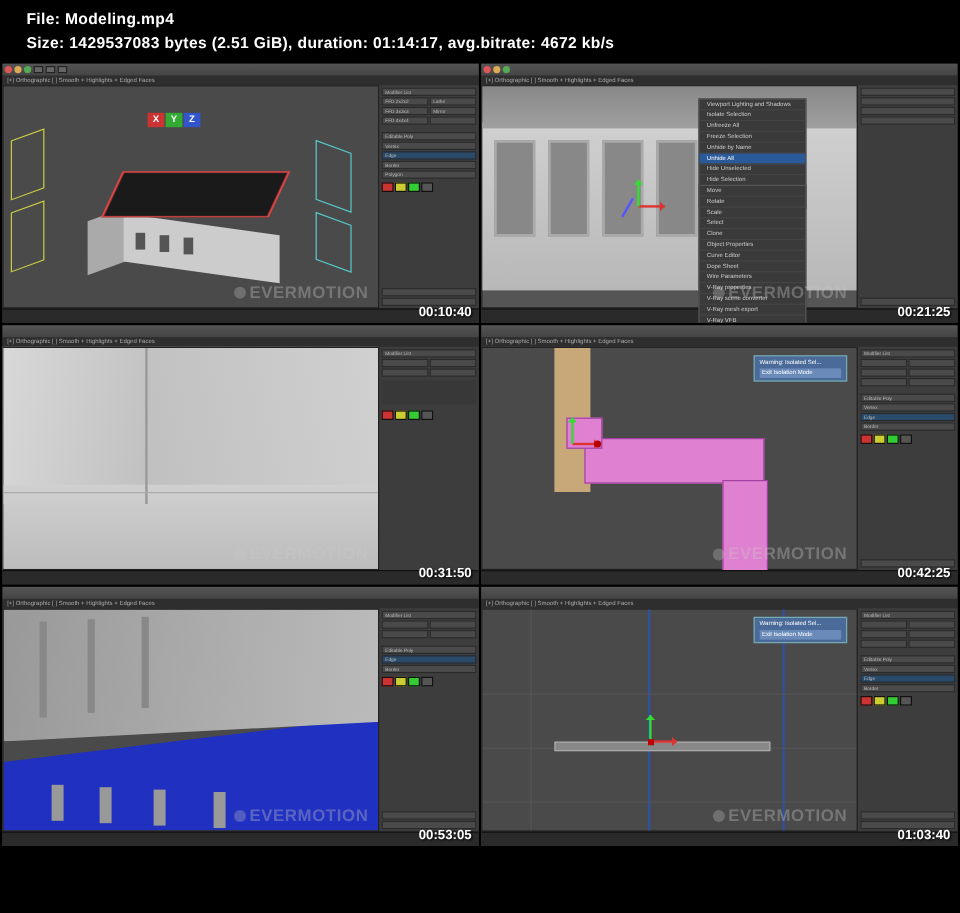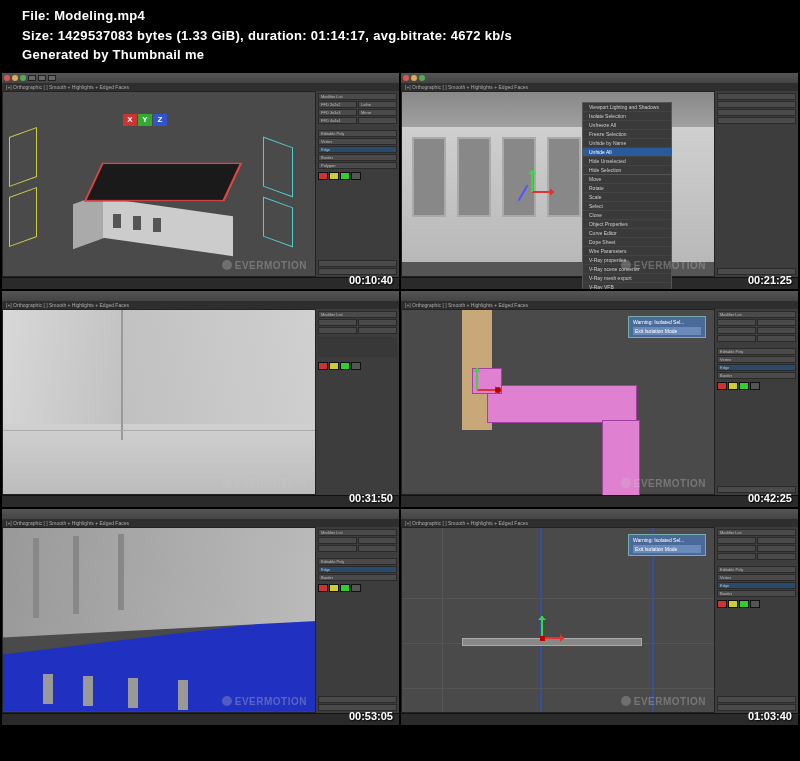--- a/index.html
+++ b/index.html
@@ -104,21 +104,21 @@
   font-size: 11px;
   font-weight: bold;
   color: #fff;
   text-shadow: 1px 1px 2px #000;
   z-index: 20;
 }
 .watermark {
   position: absolute;
   bottom: 18px; right: 92px;
   font-family: Arial, sans-serif;
-  font-size: 10px;
+  font-size: 14px;
   font-weight: bold;
   color: rgba(200,200,200,0.35);
   letter-spacing: 0.5px;
   z-index: 15;
 }
 .watermark::before {
   content: "";
   display: inline-block;
   width: 10px; height: 10px;
   background: rgba(200,200,200,0.3);
@@ -244,28 +244,27 @@
 
 <div class="header">
   <div class="header-line">
     <span>File:</span>
     <span>Modeling.mp4</span>
   </div>
   <div class="header-line">
     <span>Size:</span>
     <span>1429537083</span>
     <span>bytes</span>
-    <span>(1.33 GiB)</span>,
+    <span>(2.51 GiB)</span>,
     <span>duration:</span>
     <span>01:14:17</span>,
     <span>avg.bitrate:</span>
     <span>4672</span>
     <span>kb/s</span>
   </div>
-  <div class="header-line">Generated by Thumbnail me</div>
 </div>
 
 <div class="grid">
 
   <div class="cell">
     <div class="toolbar-top">
       <div class="dot" style="background:#d55"></div>
         <div class="dot" style="background:#da5"></div>
         <div class="dot" style="background:#5a5"></div>
       <div class="tb-btn"></div>

